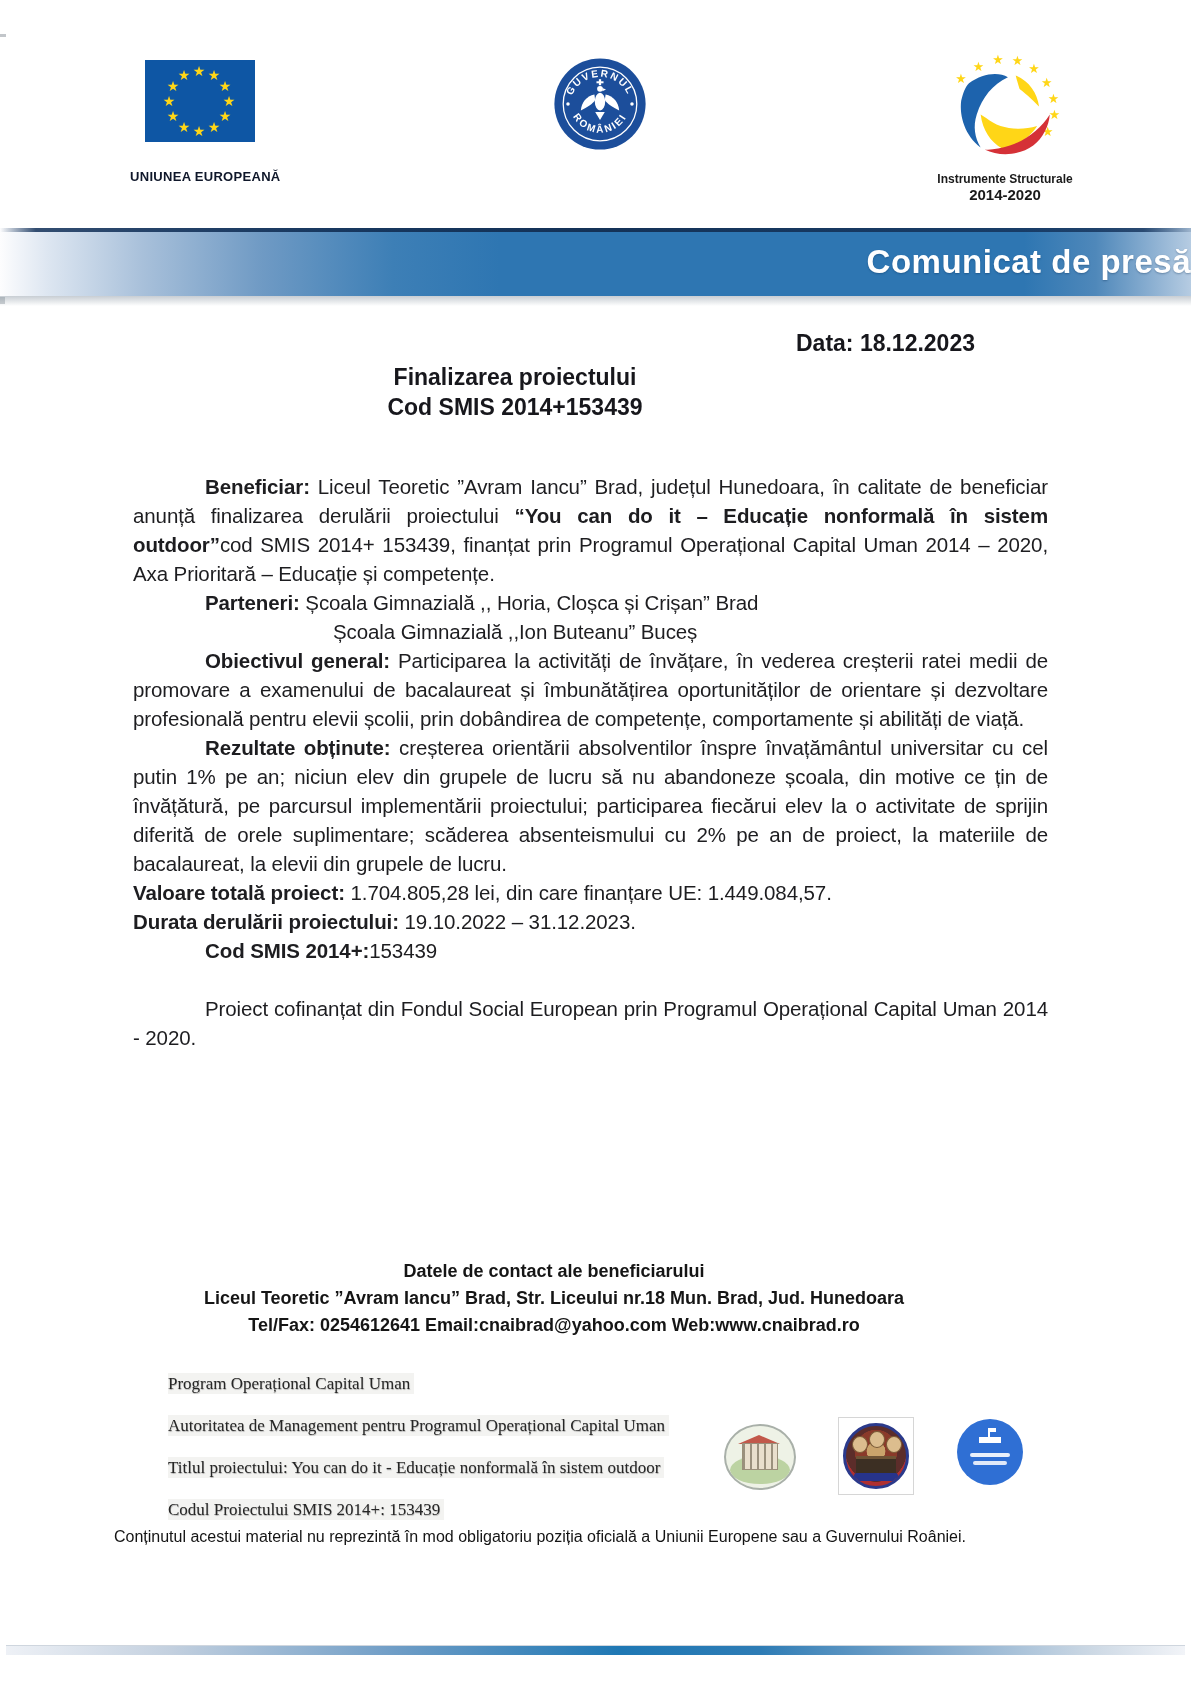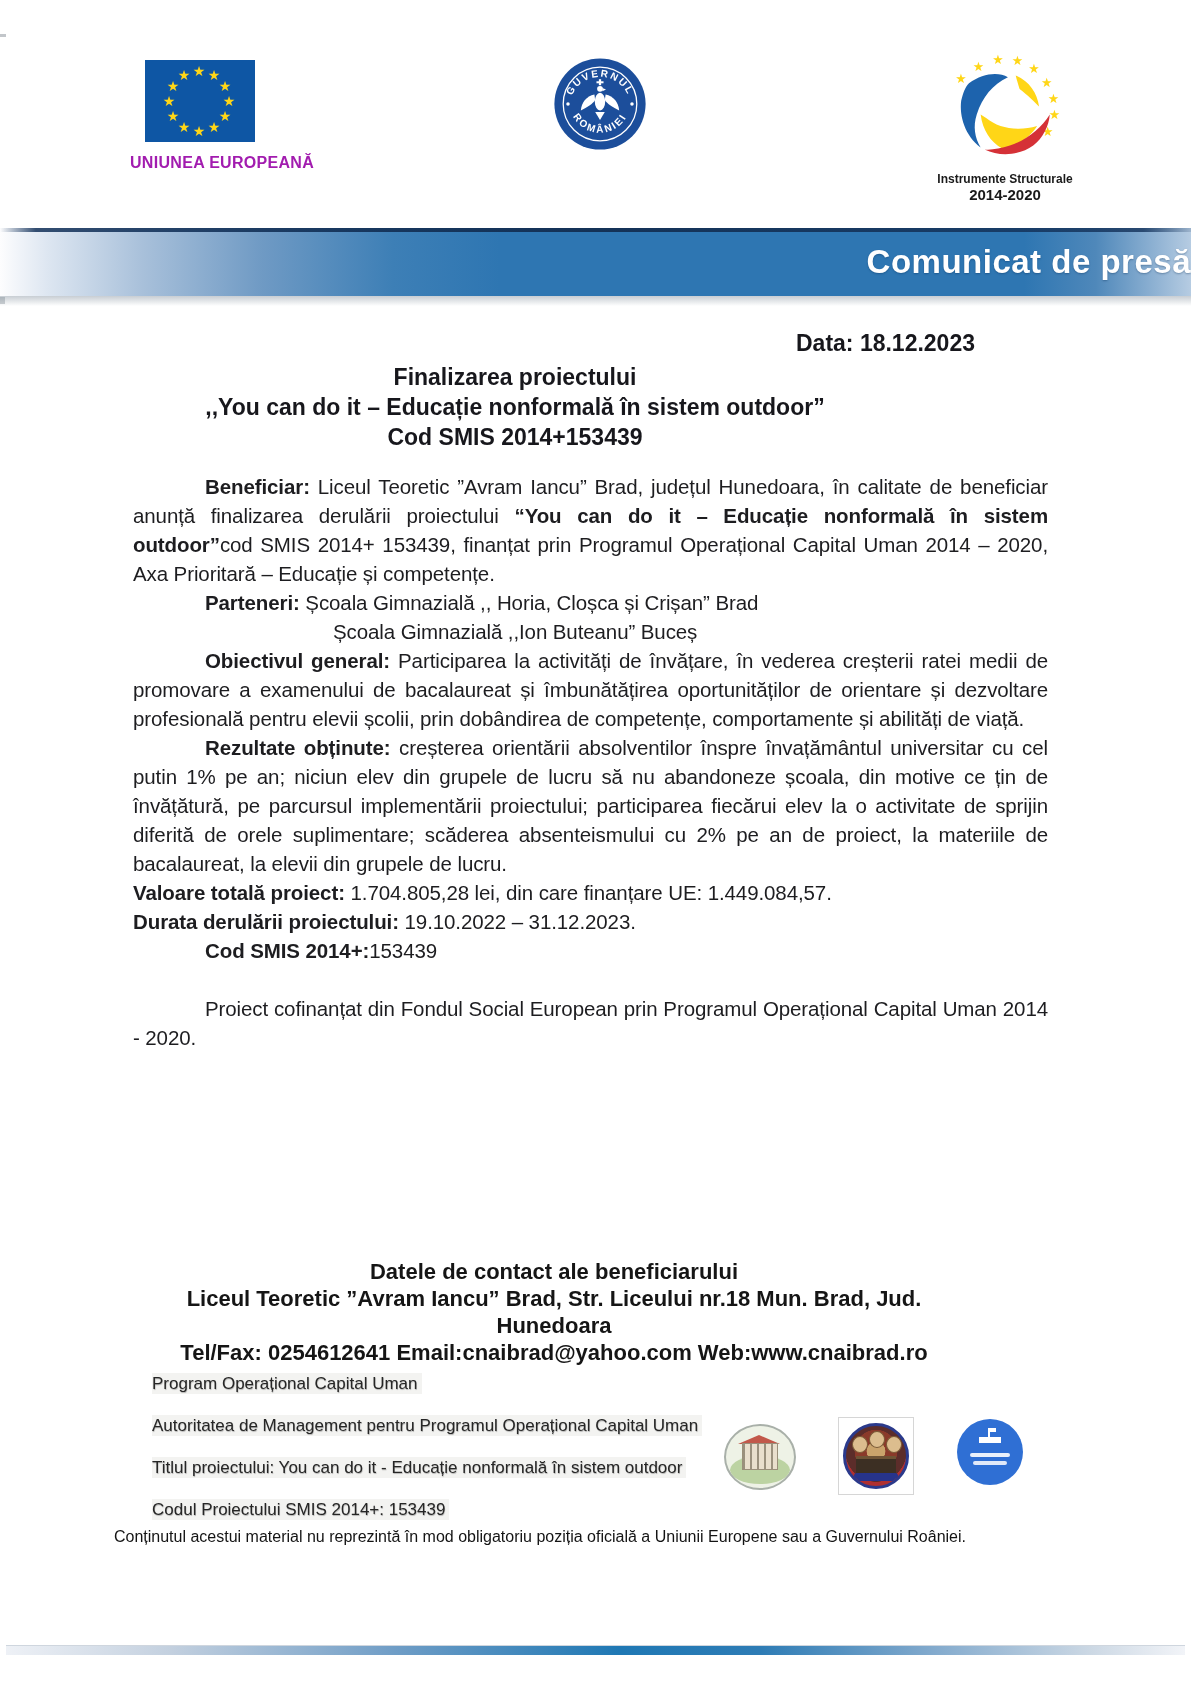--- a/index.html
+++ b/index.html
@@ -7,21 +7,21 @@
         font-family:"Liberation Sans","DejaVu Sans",sans-serif;color:#1c1c1c;}
 
   
   .tick1{position:absolute;left:0;top:34px;width:6px;height:3px;background:#c2c6ca;}
   .tick2{position:absolute;left:0;top:297px;width:5px;height:7px;background:#cdd1d4;}
 
   
   .eu-block{position:absolute;left:130px;top:60px;width:140px;text-align:center;}
   .eu-flag{position:relative;width:110px;height:82px;background:#0e56a4;margin:0 auto;}
   .eu-flag .st{position:absolute;color:#ffd617;font-size:14px;line-height:14px;width:14px;height:14px;}
-  .eu-label{margin-top:12px;font-size:16px;font-weight:bold;color:#a21caf;letter-spacing:.3px;white-space:nowrap;}
+  .eu-label{margin-top:27px;font-size:13px;font-weight:bold;color:#0f172a;letter-spacing:.3px;white-space:nowrap;}
 
   .gov-block{position:absolute;left:552px;top:56px;width:96px;height:96px;}
 
   .is-block{position:absolute;left:900px;top:54px;width:210px;text-align:center;}
   .is-label1{font-size:12px;font-weight:bold;color:#1a1a1a;margin-top:2px;white-space:nowrap;}
   .is-label2{font-size:15px;font-weight:bold;color:#1a1a1a;}
 
   
   .banner{position:absolute;left:0;top:228px;width:1191px;height:68px;
     background:linear-gradient(90deg,#fdfdfe 0%,#dde6f1 4%,#a8c0da 12%,#6f9ac4 22%,#3d7fb6 33%,
@@ -44,25 +44,25 @@
   .body-block{position:absolute;left:133px;top:472px;width:915px;
     font-size:20.5px;line-height:29px;color:#1d1d20;letter-spacing:-.1px;}
   .body-block p{margin:0;text-align:justify;}
   .ind{text-indent:72px;}
   .ind2{padding-left:200px;text-align:left !important;}
   .noj{text-align:left !important;}
   .b{font-weight:bold;text-align:center;}
   .sp{height:29px;}
 
   .contact-block{position:absolute;left:133px;top:1258px;width:842px;text-align:center;
-    font-size:22px;font-weight:bold;line-height:27px;color:#151515;}
+    font-size:18px;font-weight:bold;line-height:27px;color:#151515;}
 
   .program-block{position:absolute;left:152px;top:1372px;width:560px;font-size:17px;color:#262626;}
-  .program-block .pl{margin:0 0 18px 0;line-height:24px;
-    text-shadow:.5px .5px .7px rgba(110,110,110,.45);}
+  .program-block .pl{margin:0 0 18px 16px;line-height:24px;
+    text-shadow:.5px .5px .7px rgba(110,110,110,.45);font-family:Liberation Serif, serif;}
   .program-block .pl span{background:rgba(240,240,238,.8);padding:1px 4px 1px 0;}
 
   .footer-line{position:absolute;left:0;top:1528px;width:1080px;text-align:center;
     font-size:16px;color:#141414;}
 
   .bottom-bar{position:absolute;left:6px;top:1645px;width:1179px;height:9px;border-top:1px solid #cfd6de;
     background:linear-gradient(90deg,#eef1f6 0%,#c3d0df 14%,#6f9dc6 33%,#1f78b4 52%,#2e7cb5 64%,
                #7fa8cc 78%,#ccd8e4 92%,#f2f4f8 100%);}
 
   
@@ -169,21 +169,20 @@
     <div class="is-label2">2014-2020</div>
   </div>
 
   <div class="banner">
     <div class="banner-title">Comunicat de presă</div>
   </div>
 
   <div class="date-line">Data: 18.12.2023</div>
   <div class="title-block">
     <div>Finalizarea proiectului</div>
-    <div>,,You can do it – Educație nonformală în sistem outdoor”</div>
     <div>Cod SMIS 2014+153439</div>
   </div>
 
   <div class="body-block">
     <p class="ind"><span class="b">Beneficiar: </span><span>Liceul Teoretic ”Avram Iancu” Brad, județul Hunedoara, în calitate de beneficiar anunță finalizarea derulării proiectului </span><span class="b">“You can do it – Educație nonformală în sistem outdoor”</span><span>cod SMIS 2014+ 153439, finanțat prin Programul Operațional Capital Uman 2014 – 2020, Axa Prioritară – Educație și competențe.</span></p>
     <p class="ind noj"><span class="b">Parteneri: </span><span>Școala Gimnazială ,, Horia, Cloșca și Crișan” Brad</span></p>
     <p class="ind2"><span>Școala Gimnazială ,,Ion Buteanu” Buceș</span></p>
     <p class="ind"><span class="b">Obiectivul general: </span><span>Participarea la activități de învățare, în vederea creșterii ratei medii de promovare a examenului de bacalaureat și îmbunătățirea oportunităților de orientare și dezvoltare profesională pentru elevii școlii, prin dobândirea de competențe, comportamente și abilități de viață.</span></p>
     <p class="ind"><span class="b">Rezultate obținute: </span><span>creșterea orientării absolventilor înspre învațământul universitar cu cel putin 1% pe an; niciun elev din grupele de lucru să nu abandoneze școala, din motive ce țin de învățătură, pe parcursul implementării proiectului; participarea fiecărui elev la o activitate de sprijin diferită de orele suplimentare; scăderea absenteismului cu 2% pe an de proiect, la materiile de bacalaureat, la elevii din grupele de lucru.</span></p>
     <p class="noj"><span class="b">Valoare totală proiect: </span><span>1.704.805,28 lei, din care finanțare UE: 1.449.084,57.</span></p>

